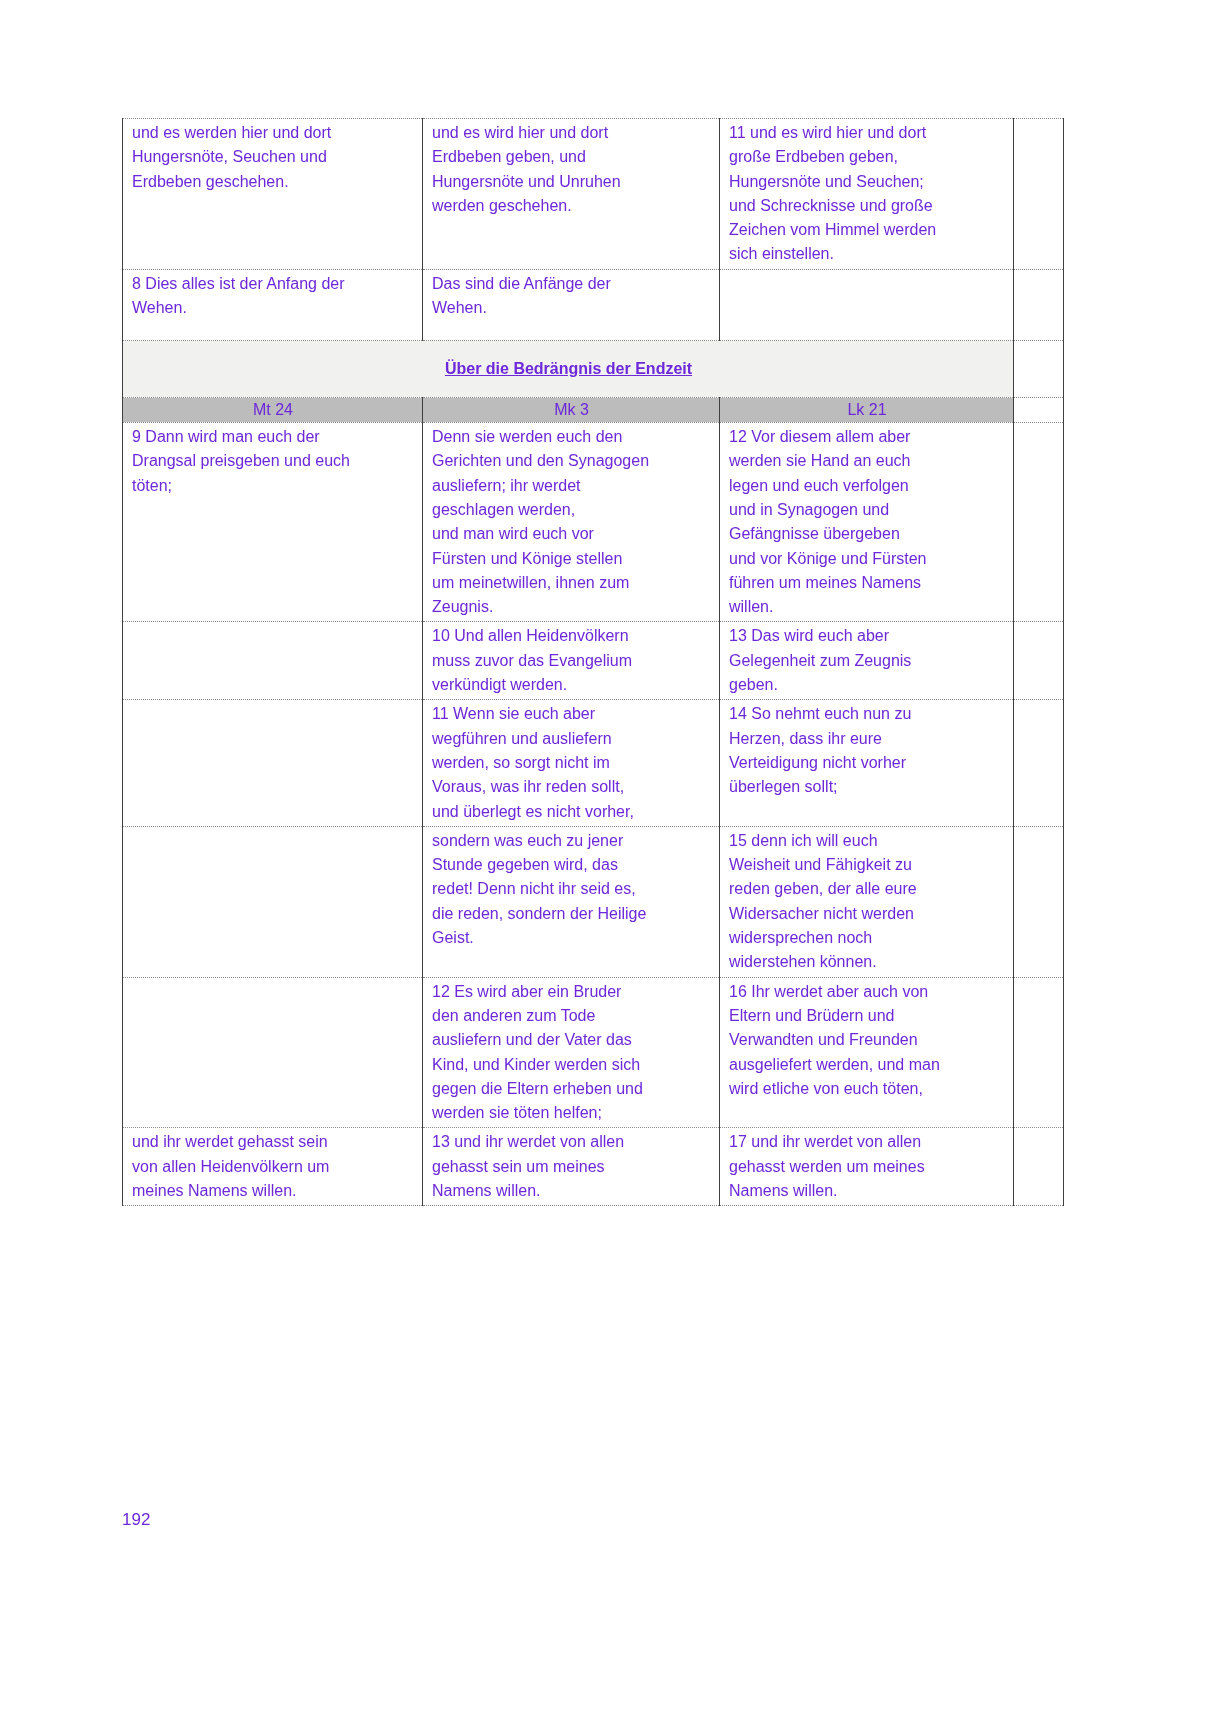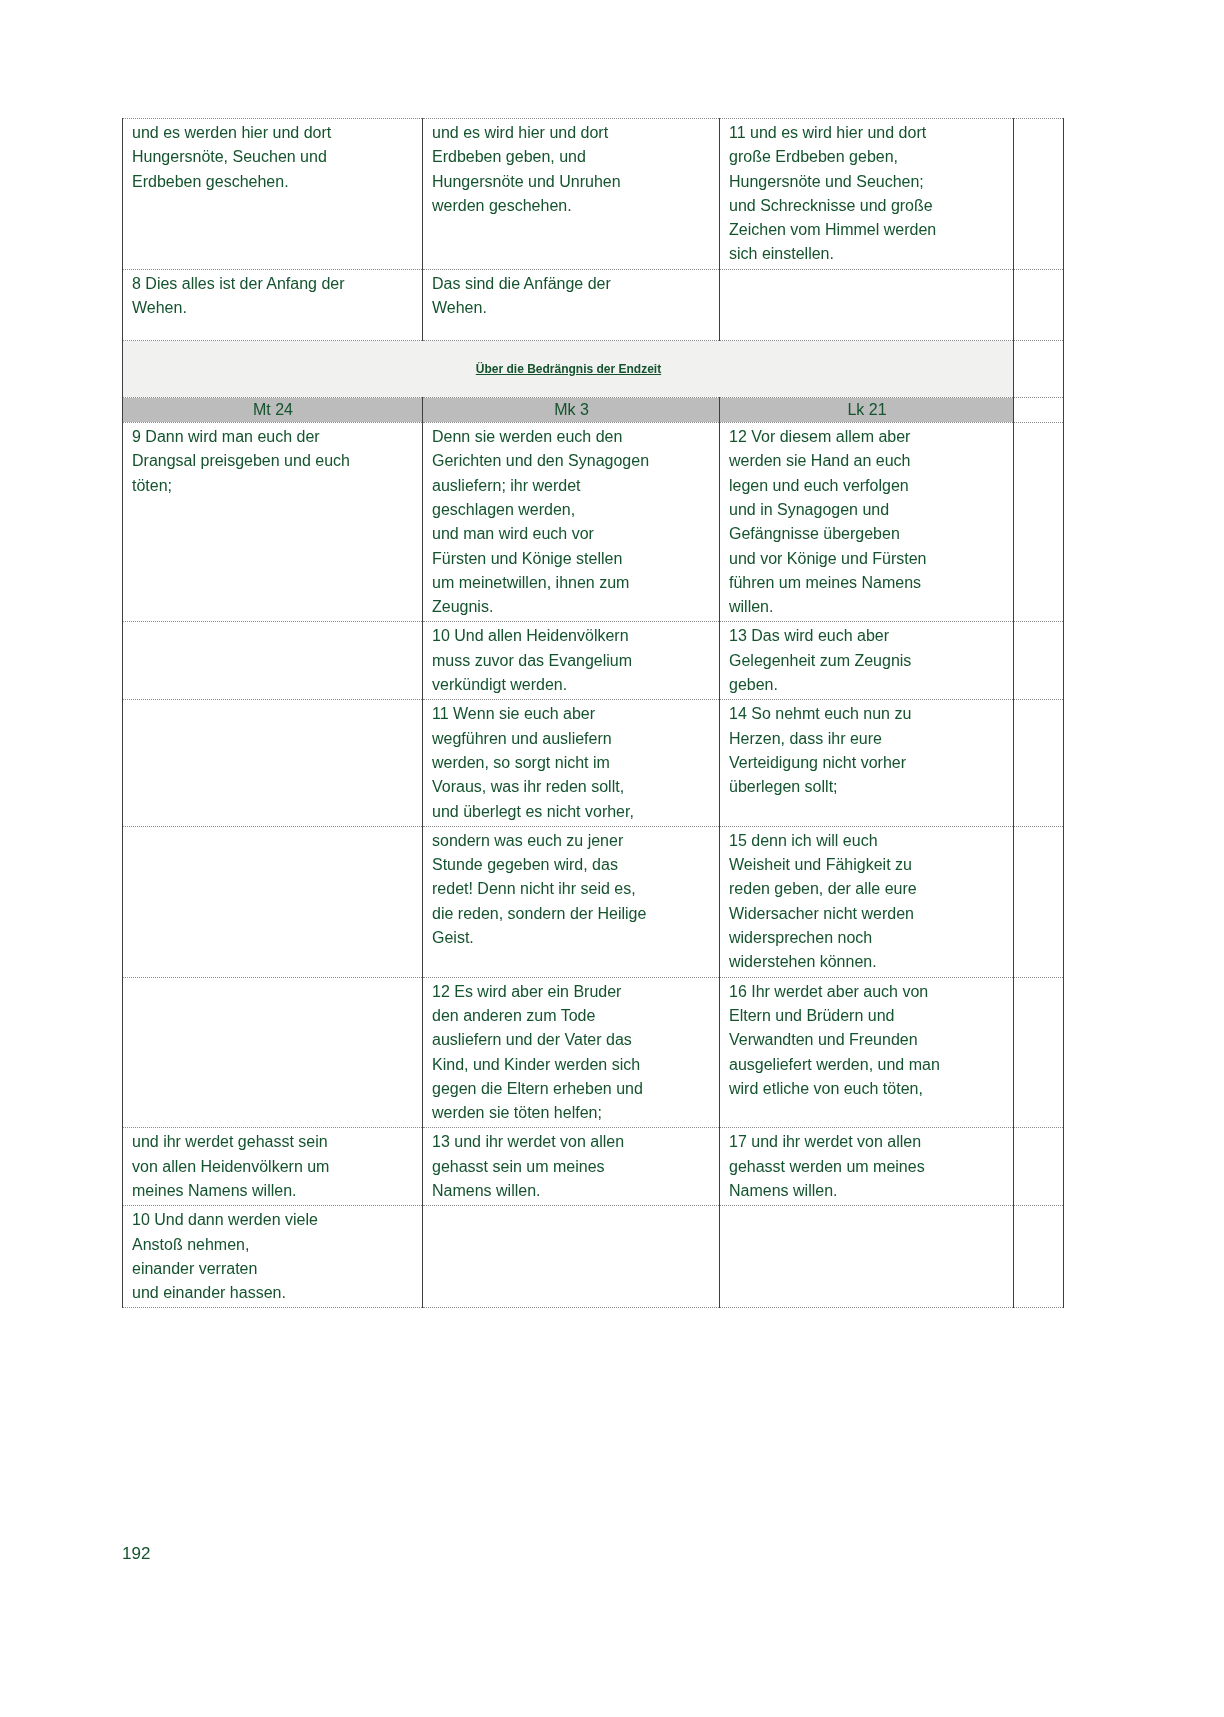--- a/index.html
+++ b/index.html
@@ -1,21 +1,21 @@
 <!DOCTYPE html>
 <html><head>
 <meta charset="utf-8">
 <style>
   html,body{margin:0;padding:0;background:#ffffff;}
   .page{
     position:relative;
     width:1224px;height:1717px;
     background:#ffffff;
     font-family:"Liberation Sans","DejaVu Sans",sans-serif;
-    color:#14532d;
+    color:#6d28d9;
   }
   table.synopsis{
     position:absolute;left:122px;top:118px;
     width:941px;
     border-collapse:collapse;
     table-layout:fixed;
   }
   td{
     vertical-align:top;
     border-left:1px solid #3f3f3f;
@@ -31,35 +31,35 @@
   td .vn{font-weight:normal;}
   td.section{
     background:#f1f1f0;
     text-align:center;
     vertical-align:middle;
     height:52px;
     white-space:normal;
   }
   td.section span{
     font-weight:bold;
-    font-size:12px;
+    font-size:16px;
     text-decoration:underline;
   }
   td.hdr{
     background:#bcbcbc;
     text-align:center;
     vertical-align:middle;
     height:22px;
     padding-top:0;padding-bottom:0;
     white-space:normal;
   }
   tr.rowA{height:146px;}
   tr.rowB{height:71px;margin-left:23px;}
   .pageno{
-    position:absolute;left:122px;top:1544px;
+    position:absolute;left:122px;top:1510px;
     font-size:17px;
   }
 </style>
 </head>
 <body>
 
 <div class="page">
 
   <table class="synopsis">
     <colgroup>
@@ -195,29 +195,20 @@
 meines Namens willen.</span></td>
       <td><b class="vn">13</b><span> und ihr werdet von allen
 gehasst sein um meines
 Namens willen.</span></td>
       <td><b class="vn">17</b><span> und ihr werdet von allen
 gehasst werden um meines
 Namens willen.</span></td>
       <td></td>
     </tr>
 
-    <tr>
-      <td><b class="vn">10</b><span> Und dann werden viele
-Anstoß nehmen,
-einander verraten
-und einander hassen.</span></td>
-      <td><b class="vn"></b><span></span></td>
-      <td><b class="vn"></b><span></span></td>
-      <td></td>
-    </tr>
 
 
   </tbody>
     </table>
 
   <div class="pageno">192</div>
 
 </div>
 
 </body></html>

